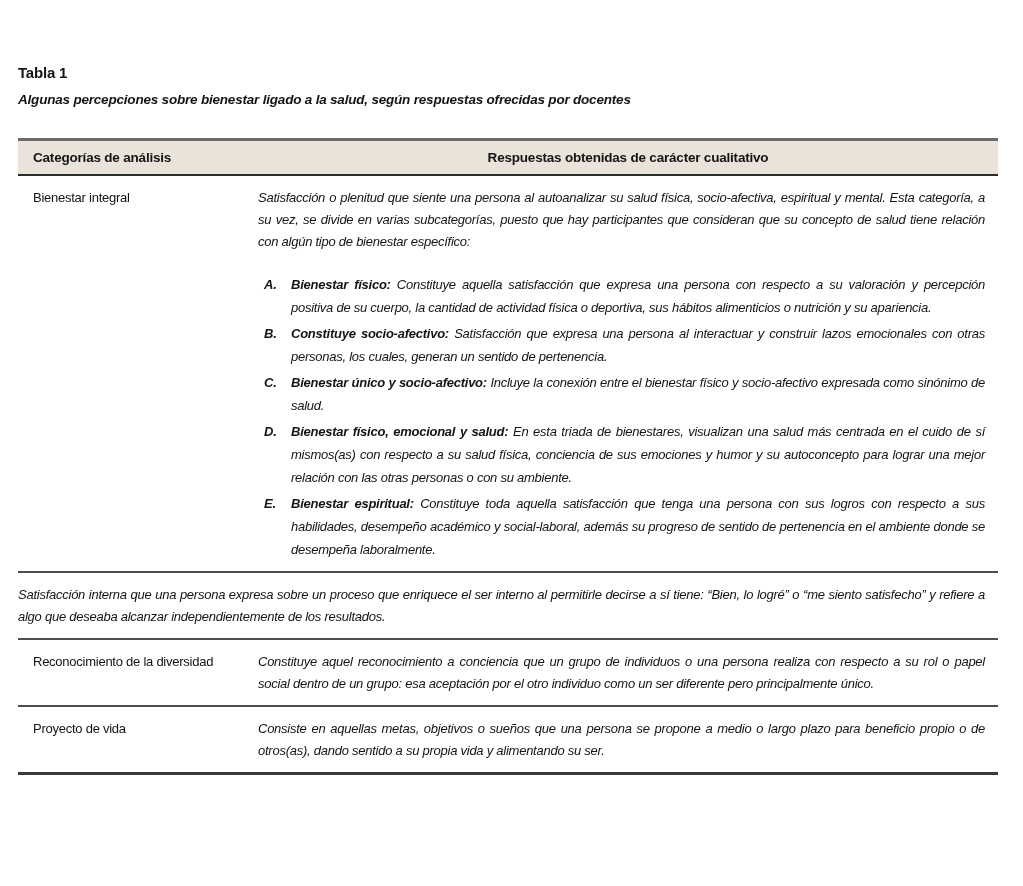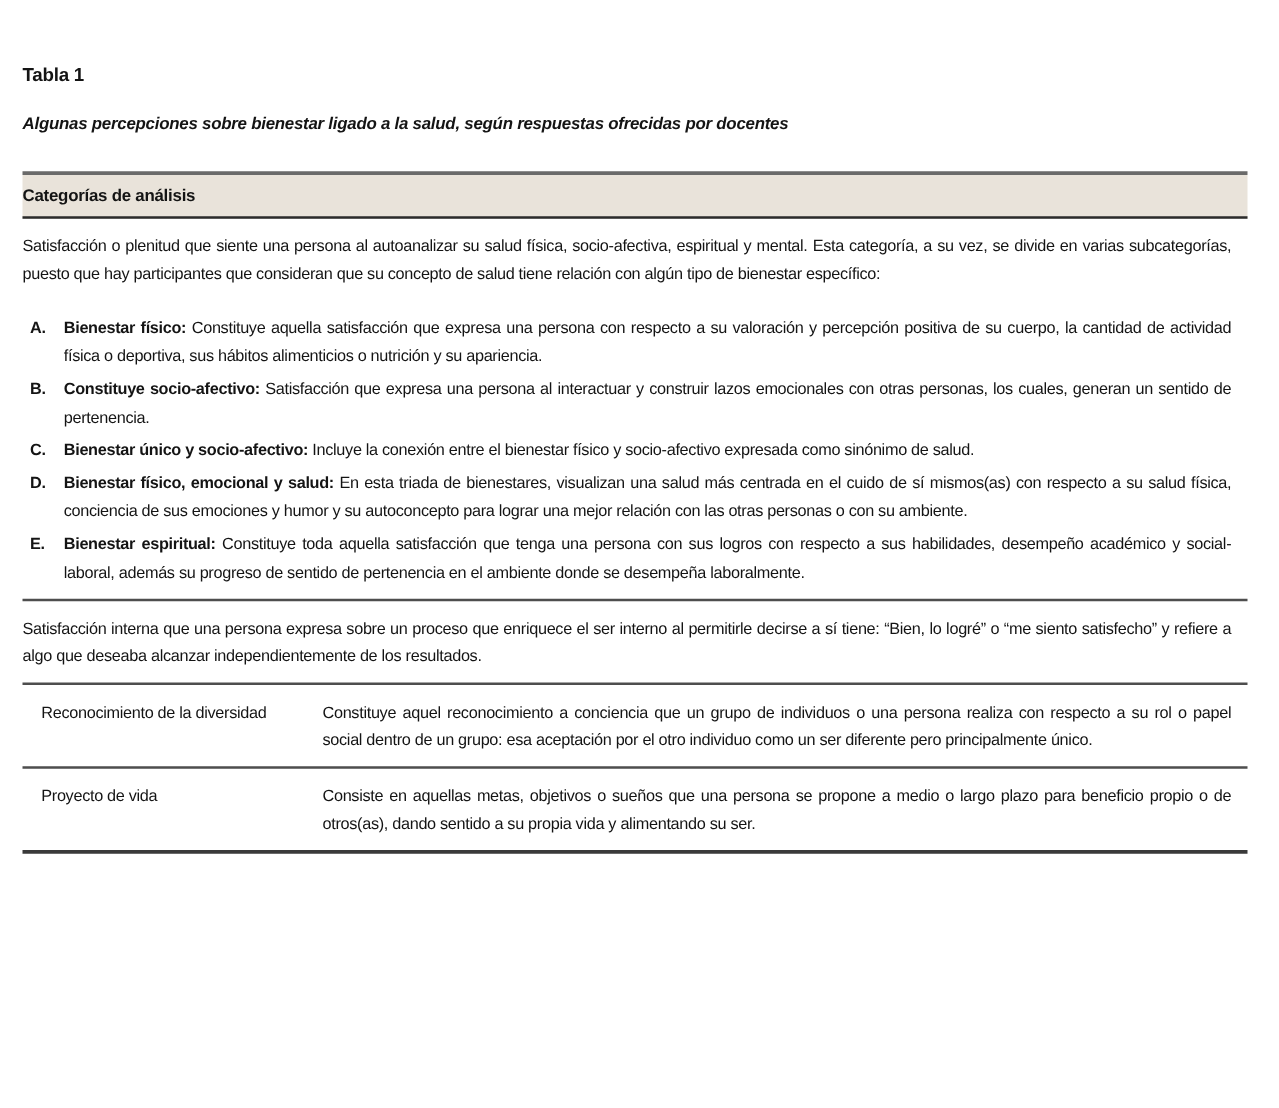--- a/index.html
+++ b/index.html
@@ -9,31 +9,31 @@
     width: 1023px;
     height: 886px;
     overflow: hidden;
     font-family: "Liberation Sans", sans-serif;
     color: #141414;
     -webkit-font-smoothing: antialiased;
   }
   .sheet {
     position: absolute;
     left: 18px;
-    top: 4px;
+    top: 16px;
     width: 980px;
   }
   .table-label {
     margin-top: 48px;
     font-size: 15px;
     font-weight: bold;
     letter-spacing: -0.2px;
   }
   .table-caption {
-    margin-top: 22px;
+    margin-top: 11px;
     font-size: 13.5px;
     font-style: italic;
     font-weight: 600;
     letter-spacing: -0.2px;
   }
   .dtable {
     margin-top: 31px;
     border-top: 3px solid #6a6a6a;
     border-bottom: 3px solid #3a3a3a;
   }
@@ -43,20 +43,21 @@
     background: #e9e3da;
     border-bottom: 2.5px solid #2b2b2b;
     height: 33px;
     font-weight: bold;
     font-size: 13.5px;
     letter-spacing: -0.2px;
   }
   .th-cat {
     width: 240px;
     box-sizing: border-box;
+    padding-left: 15px;
     flex: 0 0 240px;
   }
   .th-resp {
     flex: 1;
     text-align: center;
   }
   .trow {
     display: flex;
     font-size: 13px;
     letter-spacing: -0.25px;
@@ -70,20 +71,21 @@
     box-sizing: border-box;
     padding: 11px 8px 0 15px;
     line-height: 22px;
   }
   .cell-resp {
     flex: 1;
     box-sizing: border-box;
     padding: 11px 13px 10px 0;
     text-align: justify;
     line-height: 22px;
+    font-style: italic;
   }
   .cell-resp p.resp-par {
     margin: 0;
   }
   .olist {
     margin-top: 20px;
     padding-left: 6px;
   }
   .li {
     display: flex;
@@ -108,23 +110,25 @@
 <body>
 
 <div class="sheet">
   <div class="table-label">Tabla 1</div>
 
   <div class="table-caption">Algunas percepciones sobre bienestar ligado a la salud, según respuestas ofrecidas por docentes</div>
 
   <div class="dtable">
     <div class="thead">
       <div class="th-cat">Categorías de análisis</div>
+      <div class="th-resp">Respuestas obtenidas de carácter cualitativo</div>
     </div>
     <div id="table-body">
         <div class="trow">
+          <div class="cell-cat">Bienestar integral</div>
           <div class="cell-resp">
             <p class="resp-par">Satisfacción o plenitud que siente una persona al autoanalizar su salud física, socio-afectiva, espiritual y mental. Esta categoría, a su vez, se divide en varias subcategorías, puesto que hay participantes que consideran que su concepto de salud tiene relación con algún tipo de bienestar específico:</p>
             <div class="olist">
               <div class="li">
                 <span class="marker">A.</span>
                 <span class="li-text"><b class="li-label">Bienestar físico:</b> Constituye aquella satisfacción que expresa una persona con respecto a su valoración y percepción positiva de su cuerpo, la cantidad de actividad física o deportiva, sus hábitos alimenticios o nutrición y su apariencia.</span>
               </div>
               <div class="li">
                 <span class="marker">B.</span>
                 <span class="li-text"><b class="li-label">Constituye socio-afectivo:</b> Satisfacción que expresa una persona al interactuar y construir lazos emocionales con otras personas, los cuales, generan un sentido de pertenencia.</span>

